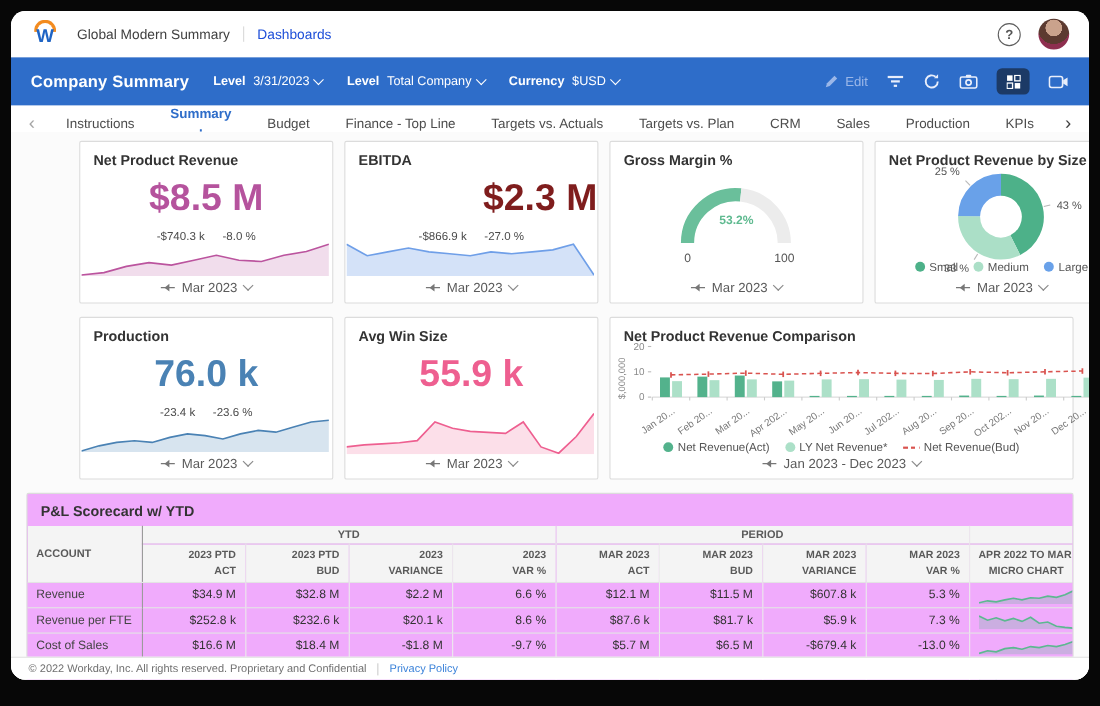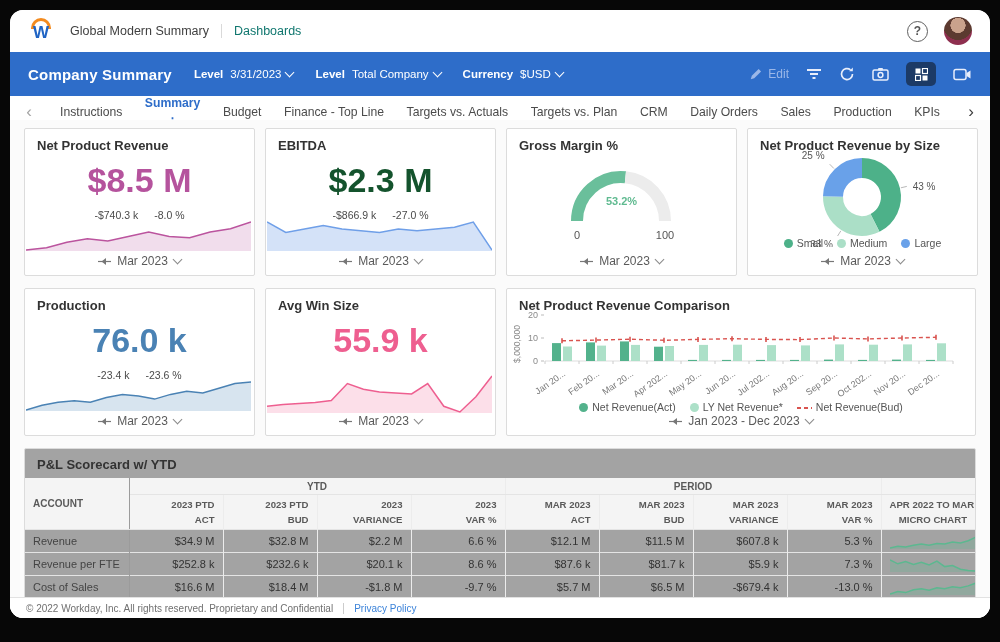--- a/index.html
+++ b/index.html
@@ -9,21 +9,21 @@
   
   .topbar{height:42px;display:flex;align-items:center;padding:0 18px;background:#fff;position:relative;}
   .logo{width:26px;height:28px;position:relative;cursor:pointer;}
   .logo .arc{position:absolute;left:3px;top:1px;width:14px;height:8px;border:3px solid #f38b1f;
     border-bottom:none;border-radius:12px 12px 0 0;}
   .logo .w{position:absolute;left:0;top:6px;width:26px;text-align:center;color:#1f64c4;
     font-weight:bold;font-size:17px;}
   .logo .w::after{content:"W";}
   .tenant{margin-left:16px;font-size:12.5px;color:#3f3f3f;}
   .tb-sep{width:1px;height:14px;background:#d9d9d9;margin:0 12px;}
-  .dash-link{font-size:12.5px;color:#0f766e;cursor:pointer;}
+  .dash-link{font-size:12.5px;color:#1d4ed8;cursor:pointer;}
   .topbar-right{margin-left:auto;display:flex;align-items:center;gap:16px;}
   .help{width:19px;height:19px;border:1.6px solid #5f5f5f;border-radius:50%;color:#555;
     display:flex;align-items:center;justify-content:center;font-size:12px;font-weight:bold;cursor:pointer;}
   .help::after{content:"?";}
   .avatar{width:28px;height:28px;border-radius:50%;cursor:pointer;
     background:radial-gradient(circle at 50% 30%,#caa28c 0 31%,#5c3a30 32% 60%,#8e2f4f 61%);}
   
   .bluebar{height:36px;background:#2e6dc9;display:flex;align-items:center;padding:4px 18px;color:#fff;text-align:center;}
   .bb-title{font-size:15px;font-weight:bold;letter-spacing:.2px;}
   .bb-group{display:flex;align-items:center;margin-left:22px;gap:7px;cursor:default;}
@@ -49,28 +49,28 @@
   .tab{display:flex;align-items:center;gap:5px;padding:0 10px;font-size:12.2px;color:#4c4c4c;
     position:relative;cursor:pointer;white-space:nowrap;}
   .tab.active{color:#2e6dc9;font-weight:bold;flex-direction:column;}
   .tab.active::before{content:"";position:absolute;left:4px;right:4px;bottom:0;height:3px;
     background:#2e6dc9;border-radius:2px 2px 0 0;}
   .tab-dots{color:#2e6dc9;font-weight:bold;font-size:12px;cursor:pointer;}
   .tab-dots::after{content:"\22EE";}
   
   .content{position:absolute;left:0;right:0;top:110px;bottom:0;background:#fbfbfb;
     padding:8px 14px 0;}
-  .cards-row{display:flex;gap:10px;margin-bottom:12px;}
+  .cards-row{display:flex;gap:10px;margin-bottom:12px;margin-left:48px;}
   .card{background:#fff;border:1px solid #dcdcdc;border-radius:2px;position:relative;}
   .card.small{width:229px;height:146px;flex:none;}
   .card.wide{flex:1;height:146px;}
   .card-title{font-size:13px;font-weight:bold;color:#333;padding:9px 12px 0;}
   .kpi{position:absolute;top:32px;left:0;right:0;text-align:center;font-size:34px;font-weight:bold;}
   .v-pink{color:#b5539d;}
-  .v-lblue{color:#14532d;}
+  .v-lblue{color:#7f1d1d;text-align:right;}
   .v-steel{color:#4a82b4;}
   .v-hpink{color:#ee5f90;}
   .deltas{position:absolute;top:80px;left:0;right:0;display:flex;justify-content:center;gap:16px;
     font-size:10.5px;color:#4a4a4a;}
   .spark{position:absolute;left:1px;bottom:24px;}
   .spark.low{bottom:22px;}
   .card-footer{position:absolute;left:0;right:0;bottom:4px;height:20px;display:flex;
     align-items:center;justify-content:center;gap:6px;font-size:12px;color:#5a5a5a;cursor:pointer;}
   .asof{flex:none;}
   
@@ -88,21 +88,21 @@
   .sw-medium{background:#abdfc7;}
   .sw-large{background:#69a1e9;}
   .sw-act{background:#53b28c;}
   .sw-ly{background:#ace0c8;}
   .dash-swatch{width:15px;height:2px;display:inline-block;margin-right:4px;vertical-align:2px;
     background:repeating-linear-gradient(90deg,#d9534f 0 4px,transparent 4px 7px);}
   
   .comp-svg{position:absolute;left:4px;top:22px;}
   .comp-legend{bottom:22px;}
   
-  .table-card{background:#a3a3a3;border:1px solid #dcdcdc;border-radius:2px;height:180px;overflow:hidden;}
+  .table-card{background:#f0abfc;border:1px solid #dcdcdc;border-radius:2px;height:180px;overflow:hidden;}
   .t-title{font-size:13px;font-weight:bold;color:#333;padding:8px 12px 6px;}
   table.pnl{width:100%;border-collapse:collapse;table-layout:fixed;}
   table.pnl th,table.pnl td{padding:0 8px;overflow:hidden;white-space:nowrap;}
   .hdr{background:#f4f4f4;color:#5a5a5a;font-weight:normal;}
   .group-row th{font-size:10px;height:16px;text-align:center;border-bottom:1px solid #e4e4e4;}
   .col-row th{font-size:9.6px;text-align:right;height:34px;line-height:15px;vertical-align:middle;}
   th.account-h{text-align:left;font-size:10px;vertical-align:middle;}
   .acct-sep{border-right:1px solid #9b9b9b;}
   .col-sep{border-right:1px solid #ececec;}
   tr.data-row td{font-size:11px;color:#333;text-align:right;height:22px;border-top:1px solid #e4e4e4;}
@@ -219,23 +219,20 @@
           <span>Finance - Top Line</span>
         </div>
       <div class="tab">
           <span>Targets vs. Actuals</span>
         </div>
       <div class="tab">
           <span>Targets vs. Plan</span>
         </div>
       <div class="tab">
           <span>CRM</span>
-        </div>
-      <div class="tab">
-          <span>Daily Orders</span>
         </div>
       <div class="tab">
           <span>Sales</span>
         </div>
       <div class="tab">
           <span>Production</span>
         </div>
       <div class="tab">
           <span>KPIs</span>
         </div>

